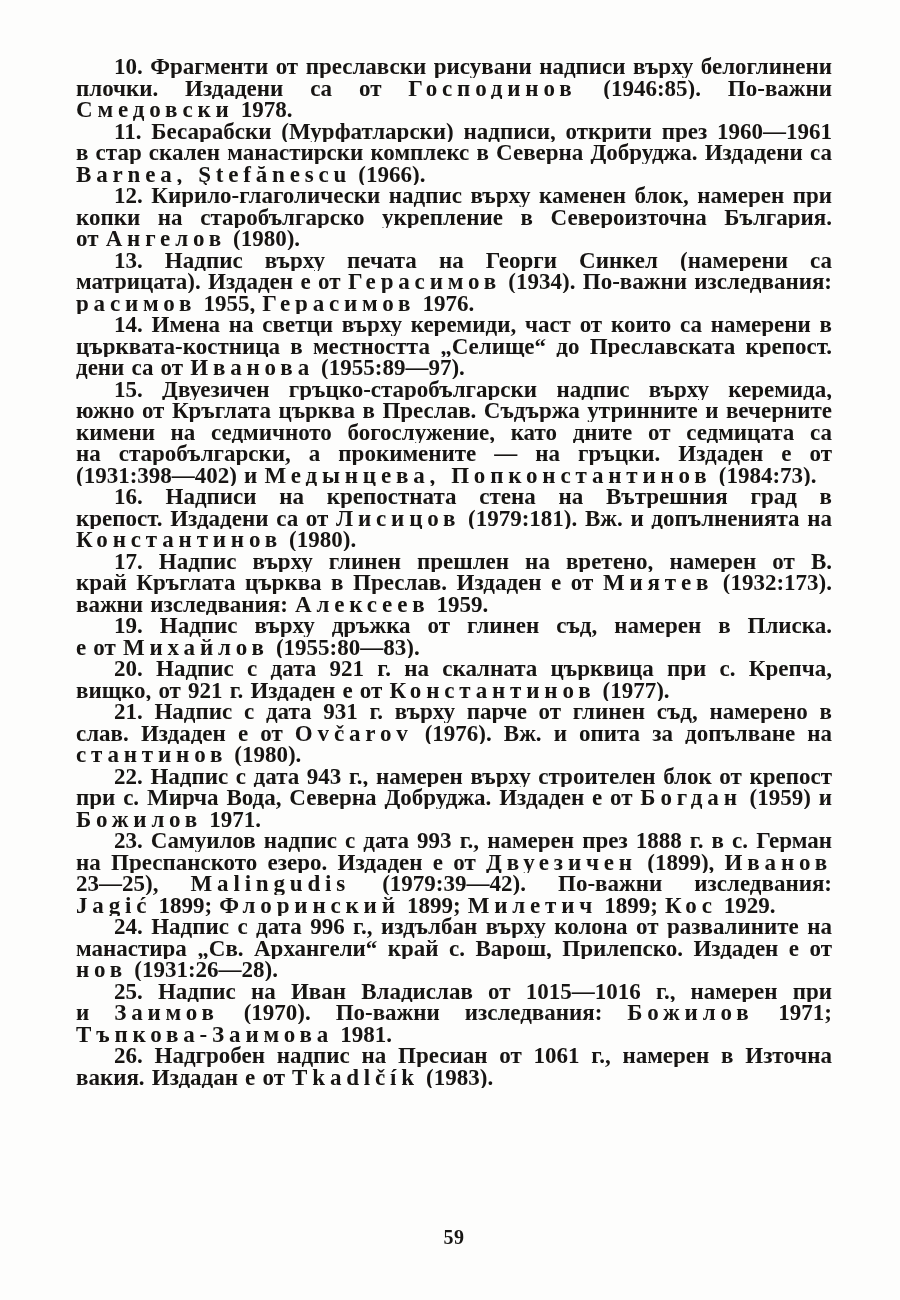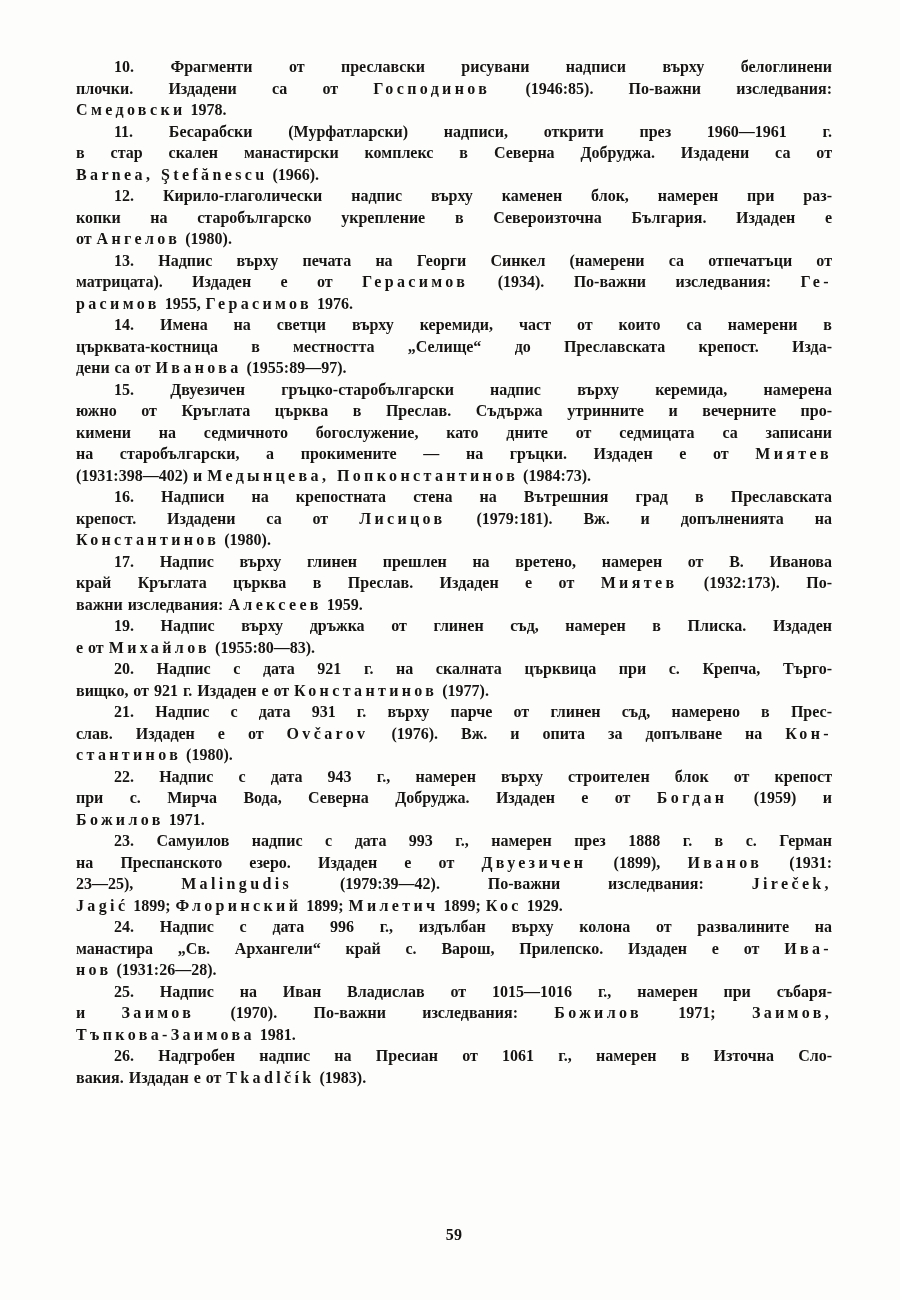--- a/index.html
+++ b/index.html
@@ -15,21 +15,21 @@
     overflow: hidden;
     font-family: "Liberation Serif", "DejaVu Serif", serif;
     color: #171513;
     font-weight: 700;
   }
   .text-block {
     position: absolute;
     left: 76px;
     top: 56px;
     width: 756px;
-    font-size: 16px;
+    font-size: 23px;
     line-height: 21.5px;
   }
   .entry { margin: 0; padding: 0; }
   .line {
     height: 21.5px;
     overflow: hidden;
     text-align: justify;
     text-align-last: justify;
     word-spacing: 0.06em;
     white-space: normal;
@@ -45,21 +45,21 @@
     word-spacing: 0.02em;
   }
   .footer {
     position: absolute;
     left: 76px;
     top: 1226px;
     width: 756px;
     text-align: center;
   }
   .page-number {
-    font-size: 16px;
+    font-size: 20px;
     font-weight: 700;
     letter-spacing: 0.02em;
   }
 </style>
 </head>
 <body>
 
 <div class="page">
   <div class="text-block" id="text-block">
       <div class="entry">

